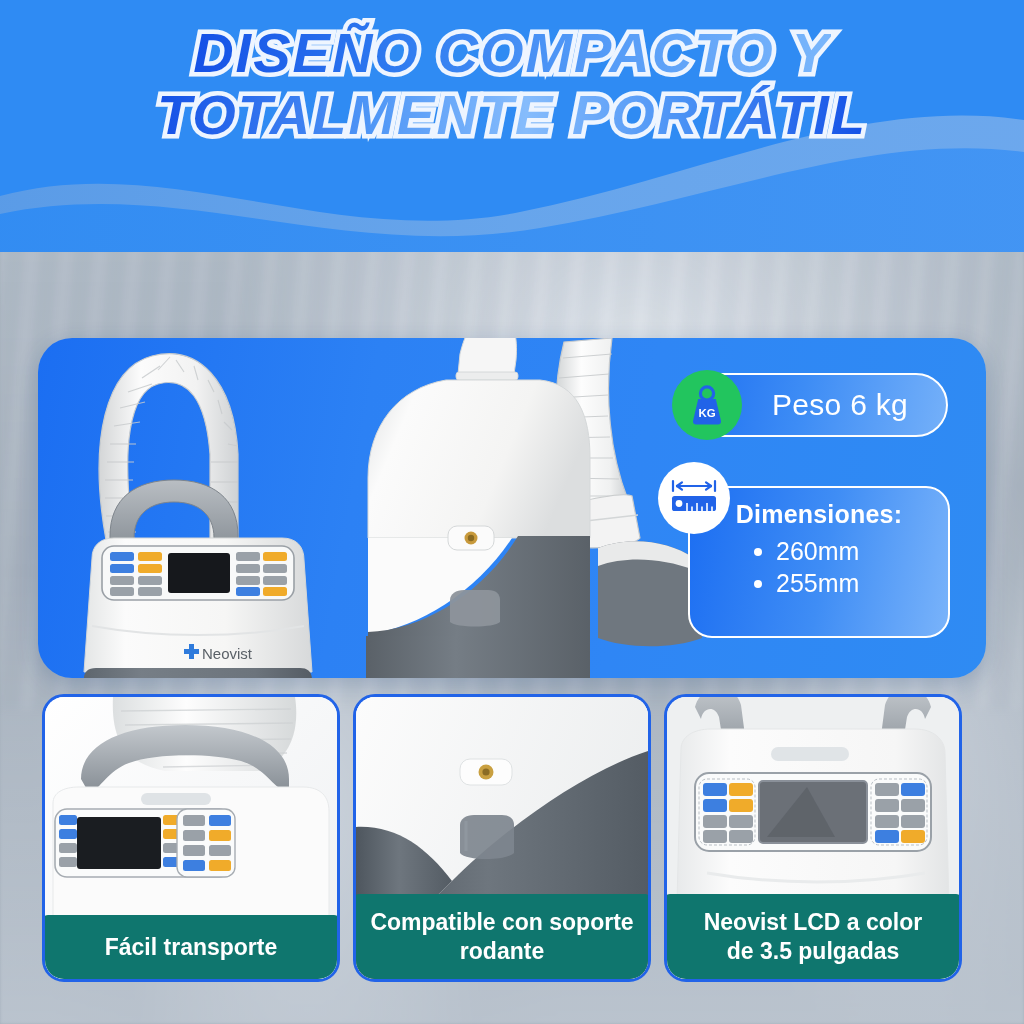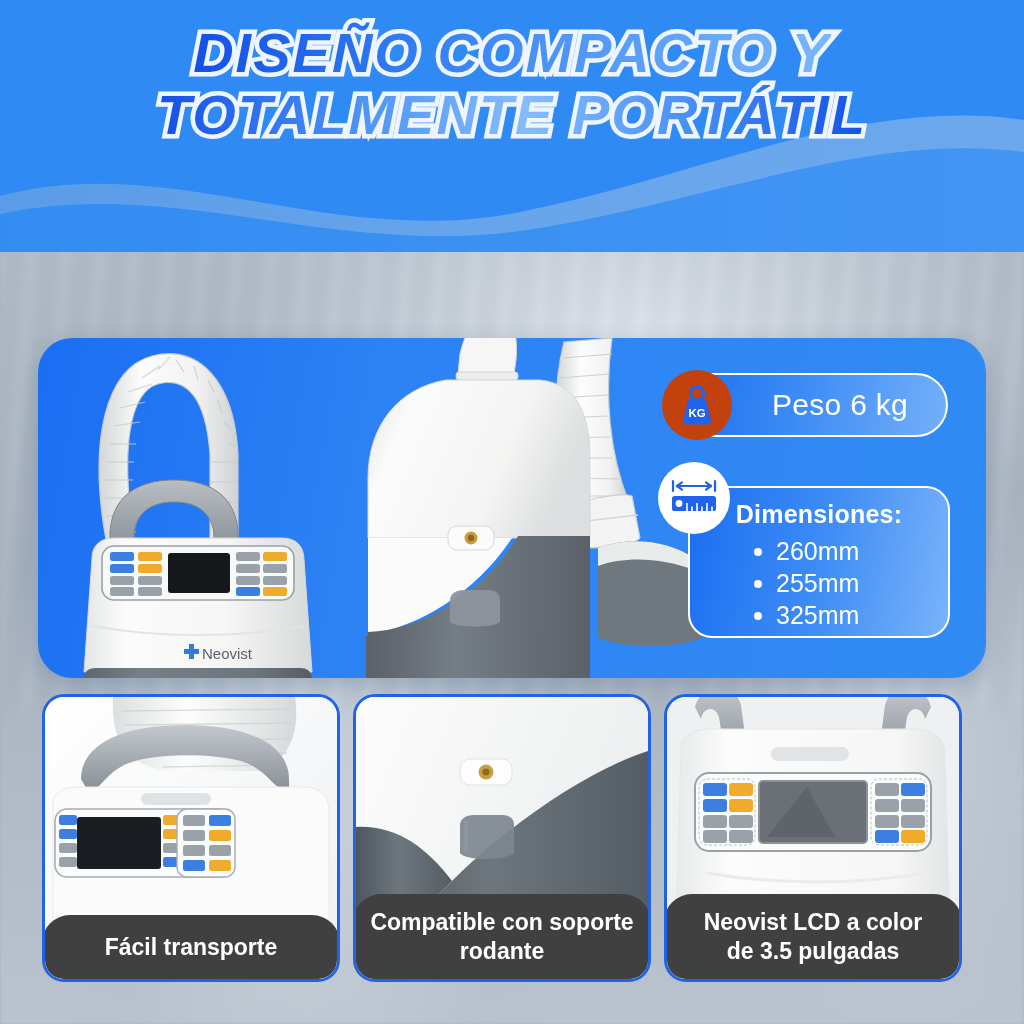--- a/index.html
+++ b/index.html
@@ -100,22 +100,22 @@
     background:linear-gradient(100deg,#1d6ff2 0%, #3d8cf5 45%, #74b0f9 100%);
     border:2px solid #ffffff;
     display:flex; align-items:center; justify-content:center;
     padding-left:52px;
   }
   #weight-pill .txt{
     color:#fff; font-size:30px; letter-spacing:.3px; white-space:nowrap;
   }
   #weight-pill .txt b{ font-weight:normal; }
   #weight-circle{
-    position:absolute; left:4px; top:0; width:70px; height:70px;
-    border-radius:50%; background:#c2410c;
+    position:absolute; left:14px; top:0; width:70px; height:70px;
+    border-radius:50%; background:#22c55e;
     display:flex; align-items:center; justify-content:center;
   }
 
   #dims-card{
     position:absolute; left:688px; top:486px; width:262px; height:152px;
     border-radius:24px;
     background:linear-gradient(100deg,#1c6ef2 0%, #3f8df5 52%, #79b3fa 100%);
     border:2px solid #ffffff;
     z-index:6;
   }
@@ -145,22 +145,22 @@
     background:#f4f6f8;
     overflow:hidden;
   }
   #card-1{ left:42px; }
   #card-2{ left:353px; }
   #card-3{ left:664px; }
 
   .fcard .photo{ position:absolute; inset:0; overflow:hidden; }
   .fcard .caption{
     position:absolute; left:-3px; bottom:-3px; width:calc(100% + 6px);
-    background:#404040;
-    border-radius:28px;
+    background:#0f766e;
+    border-radius:6px;
     color:#fff; font-weight:bold; font-size:23px; line-height:29px;
     text-align:center;
     padding:14px 10px 16px;
   }
   #card-1 .caption{ padding:18px 10px 20px; }
 </style>
 </head>
 <body>
 
 <div id="bg-photo"></div>
@@ -382,21 +382,20 @@
       <text x="24" y="36" text-anchor="middle" font-family="Liberation Sans, sans-serif" font-size="11.5" font-weight="bold" fill="#ffffff">KG</text>
     </svg>
   </div>
 </div>
 
 <div id="dims-card">
   <div id="dims-title">Dimensiones:</div>
   <ul id="dims-list">
     <li>260mm</li>
     <li>255mm</li>
-    <li>325mm</li>
   </ul>
 </div>
 <div id="dims-circle">
   <svg width="50" height="42" viewBox="0 0 50 42">
     <g stroke="#2163e8" stroke-width="2.2" fill="none" stroke-linecap="round">
       <path d="M4,4 L4,14"></path>
         <path d="M46,4 L46,14"></path>
       <path d="M8,9 L42,9"></path>
       <path d="M8,9 L13,5.4"></path>
         <path d="M8,9 L13,12.6"></path>

